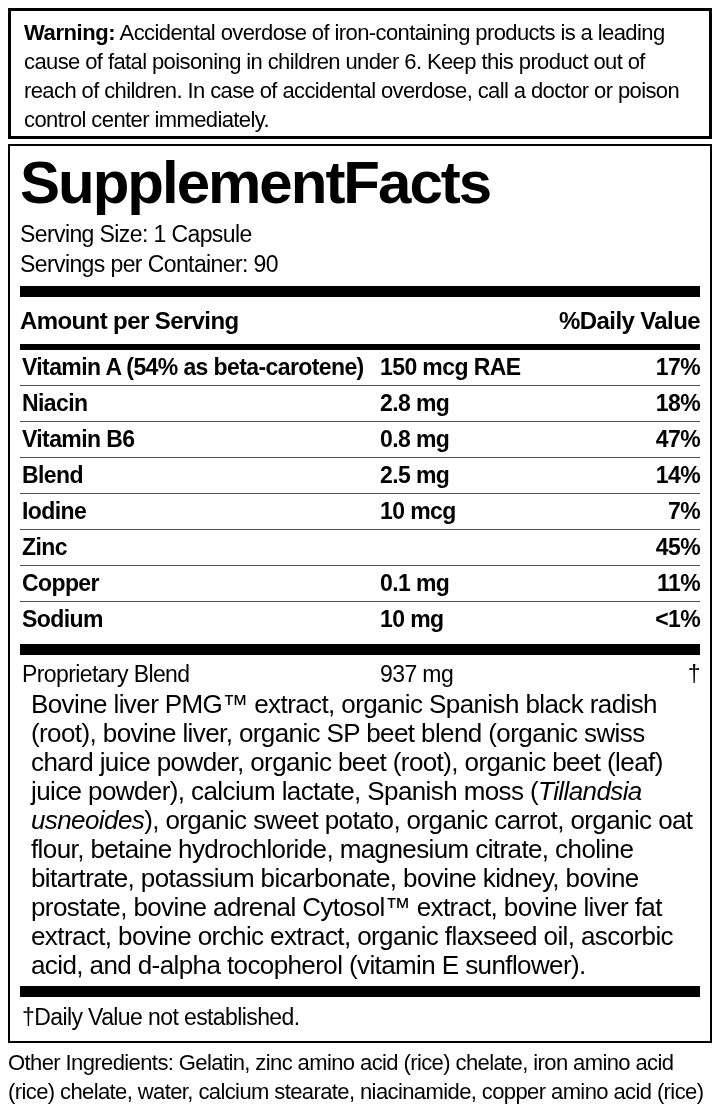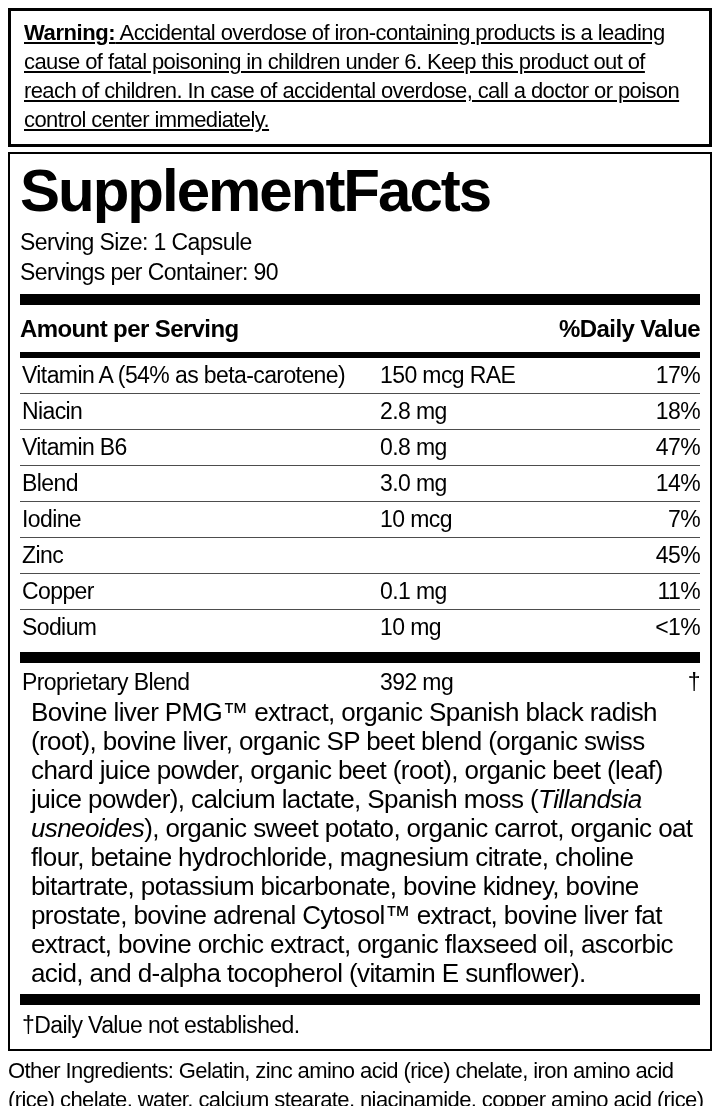--- a/index.html
+++ b/index.html
@@ -9,24 +9,23 @@
     color: #000000;
     font-family: "Liberation Sans", sans-serif;
   }
   body { height: 1106px; overflow: hidden; }
   .page { padding: 8px; }
   .condensed { letter-spacing: -0.6px; }
 
   
   .warning-box {
     border: 3px solid #000;
-    padding: 7px 12px 10px 13px;
+    padding: 7px 12px 2px 13px;
     font-size: 22px;
     line-height: 29px;
-    text-decoration: underline;
   }
   .warning-box b { letter-spacing: -0.4px; }
 
   
   .panel {
     border: 2px solid #000;
     margin-top: 5px;
     padding: 4px 10px 6px 10px;
   }
   .panel-title {
@@ -65,20 +64,21 @@
   .nutrient-table { }
   .n-row {
     display: grid;
     grid-template-columns: 358px 1fr auto;
     align-items: baseline;
     font-size: 23px;
     letter-spacing: -0.6px;
     padding: 4px 0 4px 2px;
     border-bottom: 1px solid #4d4d4d;
     line-height: 27px;
+    font-weight: bold;
   }
   .n-row:last-child { border-bottom: none; }
   .n-amount { }
   .n-dv { text-align: right; }
 
   .blend-row {
     display: grid;
     grid-template-columns: 358px 1fr auto;
     align-items: baseline;
     font-size: 23px;
@@ -145,21 +145,21 @@
         <span class="n-amount">2.8 mg</span>
         <span class="n-dv">18%</span>
       </div>
       <div class="n-row">
         <span class="n-name">Vitamin B6</span>
         <span class="n-amount">0.8 mg</span>
         <span class="n-dv">47%</span>
       </div>
       <div class="n-row">
         <span class="n-name">Blend</span>
-        <span class="n-amount">3.0 mg</span>
+        <span class="n-amount">2.5 mg</span>
         <span class="n-dv">14%</span>
       </div>
       <div class="n-row">
         <span class="n-name">Iodine</span>
         <span class="n-amount">10 mcg</span>
         <span class="n-dv">7%</span>
       </div>
       <div class="n-row">
         <span class="n-name">Zinc</span>
         <span class="n-dv">45%</span>
@@ -173,21 +173,21 @@
         <span class="n-name">Sodium</span>
         <span class="n-amount">10 mg</span>
         <span class="n-dv">&lt;1%</span>
       </div>
     </div>
 
     <div class="bar-thick"></div>
 
     <div class="blend-row">
       <span class="n-name">Proprietary Blend</span>
-      <span class="n-amount">392 mg</span>
+      <span class="n-amount">937 mg</span>
       <span class="n-dv">†</span>
     </div>
 
     <div class="blend-desc">
       <span>Bovine liver PMG™ extract, organic Spanish black radish (root), bovine liver, organic SP beet blend (organic swiss chard juice powder, organic beet (root), organic beet (leaf) juice powder), calcium lactate, Spanish moss (</span><i>Tillandsia usneoides</i><span>), organic sweet potato, organic carrot, organic oat flour, betaine hydrochloride, magnesium citrate, choline bitartrate, potassium bicarbonate, bovine kidney, bovine prostate, bovine adrenal Cytosol™ extract, bovine liver fat extract, bovine orchic extract, organic flaxseed oil, ascorbic acid, and d-alpha tocopherol (vitamin E sunflower).</span>
     </div>
 
     <div class="bar-thick" style="margin-top:0;"></div>
 
     <div class="footnote">†Daily Value not established.</div>

